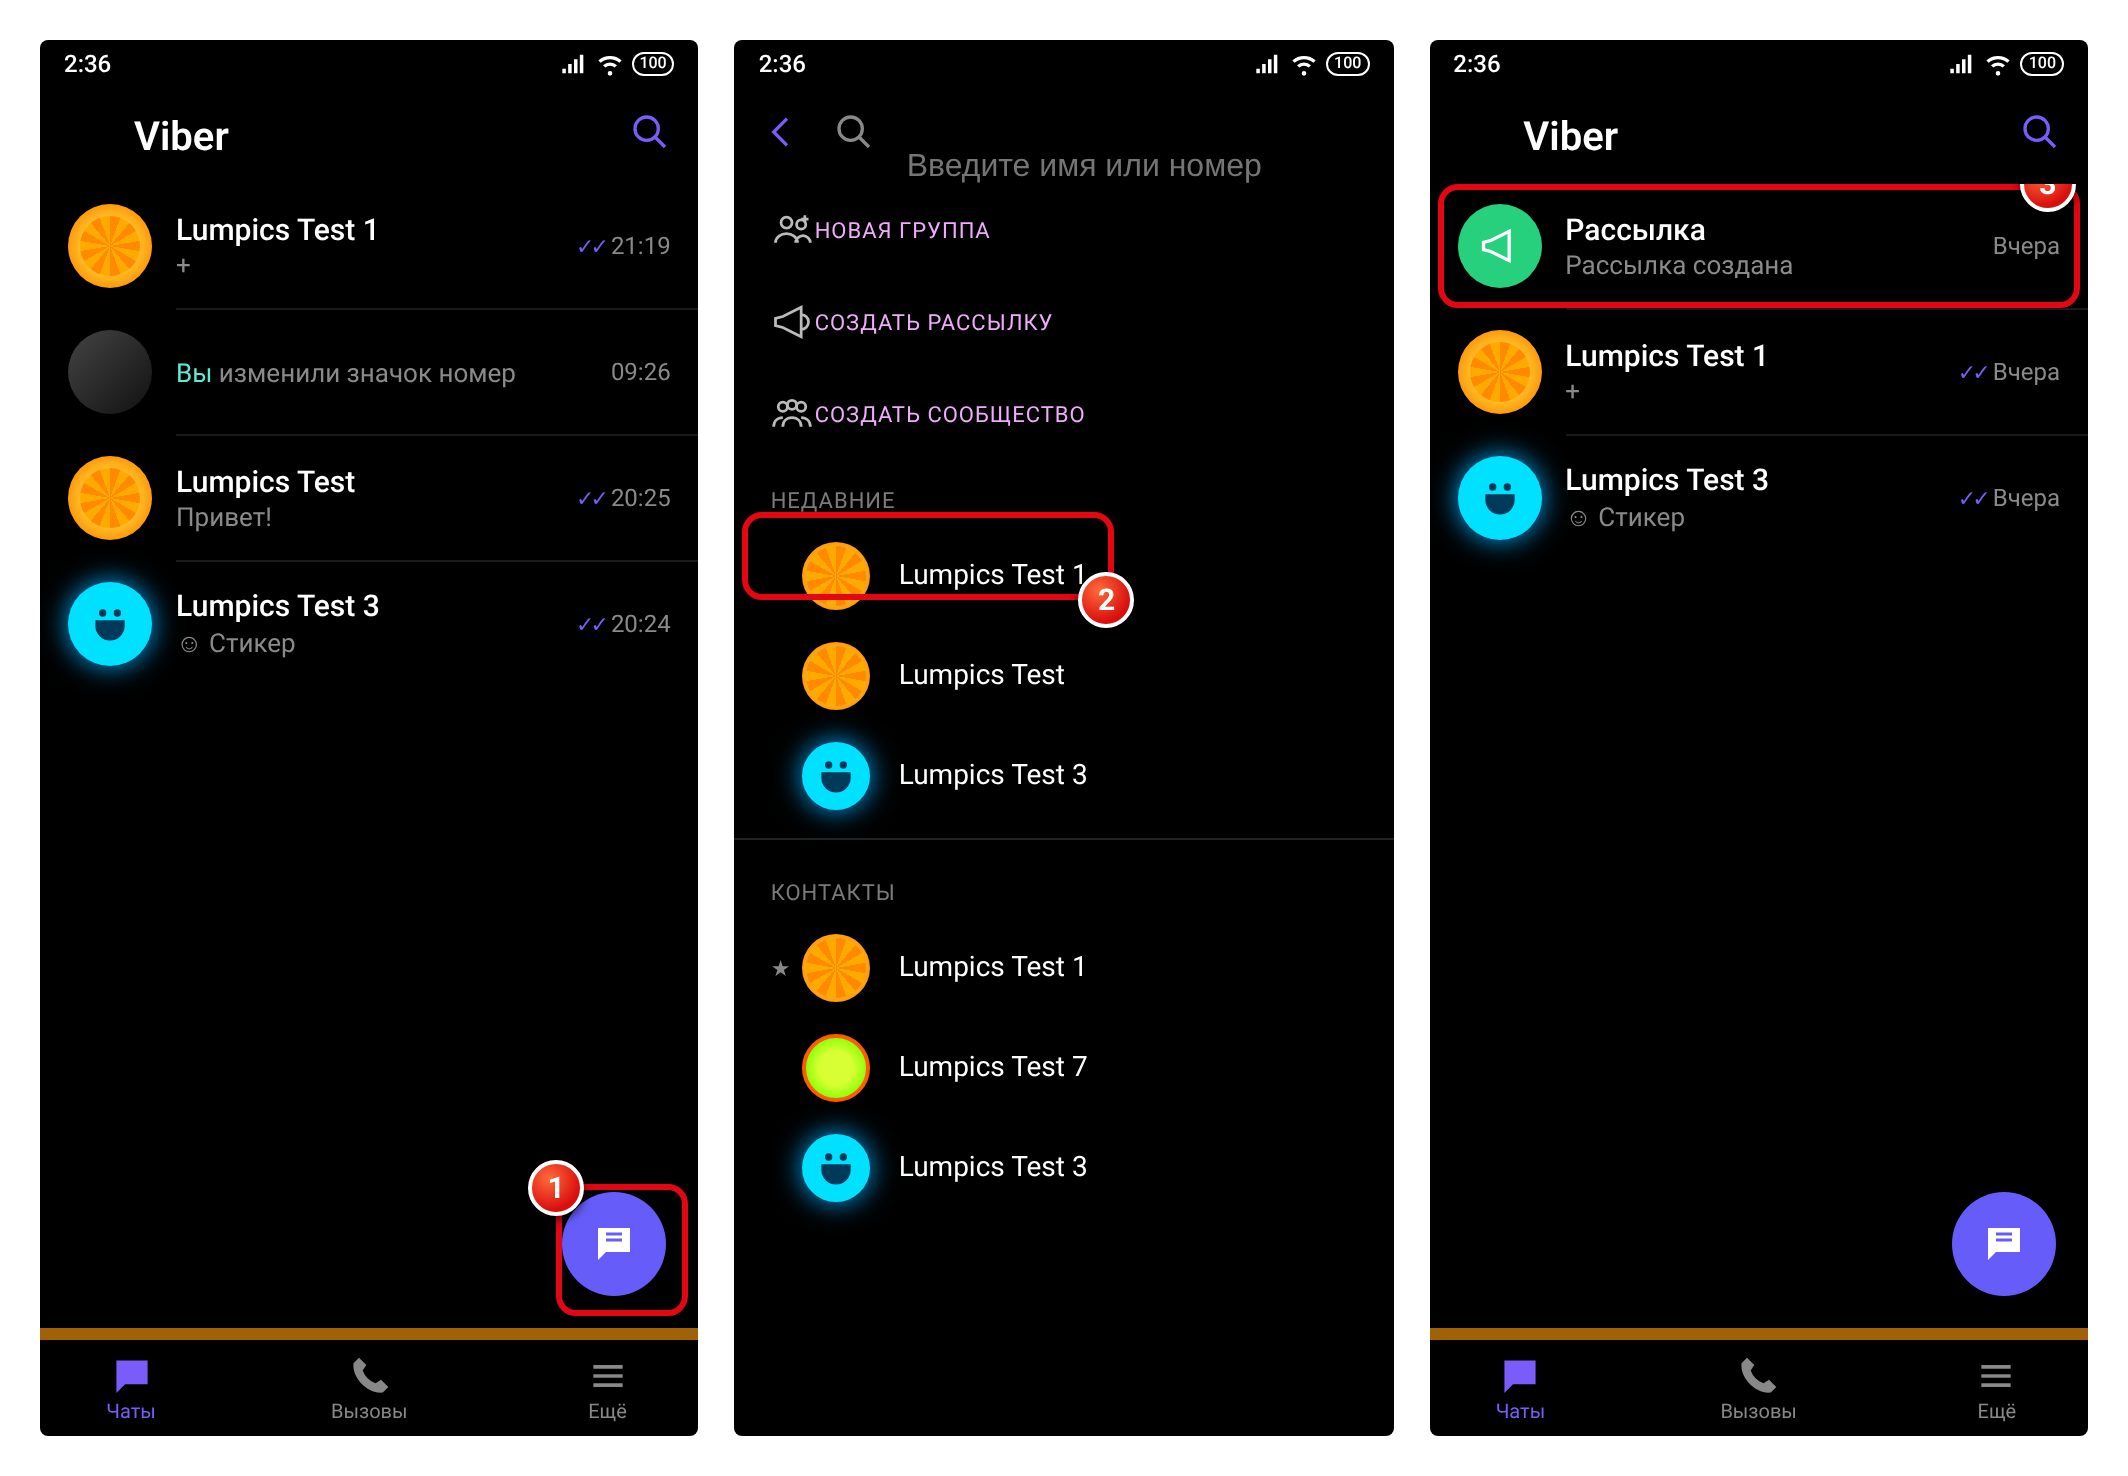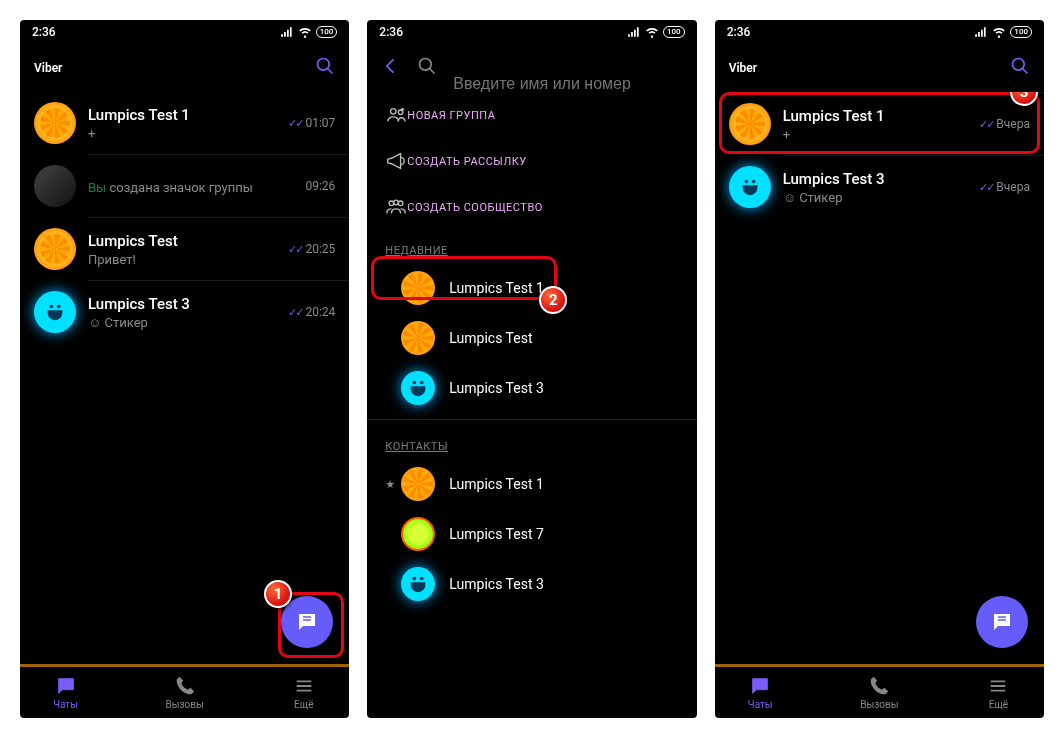--- a/index.html
+++ b/index.html
@@ -37,21 +37,21 @@
     border: 1px solid #fff; border-radius: 6px;
     font-size: 8px; padding: 0 3px; line-height: 10px;
   }
   .appbar {
     height: 48px;
     display: flex;
     align-items: center;
     padding: 0 14px;
     gap: 16px;
   }
-  .app-title { font-size: 12px; font-weight: 600; flex: 1; }
+  .app-title { font-size: 20px; font-weight: 600; flex: 1; margin-left: 33px; }
   .search-ico svg { width: 20px; height: 20px; }
   .arrow-back svg { width: 20px; height: 20px; stroke: #7A5CFA; }
   .search-ph { color: #8a8a8a; font-size: 16px; flex: 1; }
   .body { flex: 1; overflow: hidden; position: relative; }
   .chat-row {
     display: flex; align-items: center;
     padding: 10px 14px; gap: 12px; position: relative;
   }
   .avatar {
     width: 42px; height: 42px; border-radius: 50%;
@@ -62,46 +62,46 @@
   .av-orange::after { content:""; width:30px;height:30px;border-radius:50%;
     background: repeating-conic-gradient(#ff8a00 0 20deg, #ffaa00 20deg 40deg); }
   .av-lime { background: radial-gradient(circle at 50% 50%, #d8ff33 40%, #7aff00 80%); border:2px solid #ff5c00; }
   .av-cyan { background: #00e0ff; box-shadow: 0 0 14px #00aaff; }
   .av-cyan svg { width:22px;height:22px; }
   .av-group { background: linear-gradient(135deg,#444,#111); }
   .av-broadcast { background: #26d07c; }
   .chat-text { flex: 1; min-width: 0; }
   .chat-name { font-size: 15px; font-weight: 500; }
   .chat-sub { font-size: 13px; color: #8a8a8a; margin-top: 2px; white-space: nowrap; overflow:hidden; text-overflow:ellipsis;}
-  .chat-sub .you { color: #15803d; }
+  .chat-sub .you { color: #5eead4; }
   .chat-meta { text-align: right; font-size: 12px; color: #8a8a8a; display:flex; flex-direction:column; align-items:flex-end; gap:2px;}
   .seen { color: #7A5CFA; font-size: 11px; letter-spacing:-2px;}
   .divider { height: 1px; background: #1a1a1a; margin: 0 0 0 68px; }
 
   .menu-row {
     display: flex; align-items: center; padding: 12px 18px; 
     font-size: 11px; letter-spacing: 0.5px; color: #f0abfc;
   }
   .menu-row svg { width: 22px; height: 22px; stroke: #bbb; fill: none; stroke-width:1.5;}
-  .section-hdr { font-size: 11px; color: #7a7a7a; letter-spacing: 0.5px; padding: 14px 18px 6px; text-decoration: underline; }
+  .section-hdr { font-size: 11px; color: #7a7a7a; letter-spacing: 0.5px; padding: 14px 18px 6px; }
   .contact-row { display:flex; align-items:center; padding: 8px 18px; gap: 14px; font-size:14px;}
   .contact-row .avatar { width: 34px; height:34px; flex:0 0 34px; }
   .star { color:#888; font-size:11px; margin-right:-8px; width:10px;}
   .hr { height:1px; background:#222; margin: 6px 0;}
 
   .fab {
     position: absolute; right: 16px; bottom: 16px;
     width: 52px; height: 52px; border-radius: 50%;
     background: #665CFA; display:flex; align-items:center; justify-content:center;
     box-shadow: 0 4px 12px rgba(0,0,0,0.5);
   }
   .fab svg { width:24px;height:24px; }
 
   .bottombar {
-    height: 54px; display:flex; border-top:3px solid #a16207;gap:28px;
+    height: 54px; display:flex; border-top:6px solid #a16207;gap:28px;
   }
   .tab { flex:1; display:flex; flex-direction:column; align-items:center; justify-content:center; gap:2px;}
   .tab svg { width:22px;height:22px; }
   .tab span { font-size:10px; color:#888;}
   .tab.active svg { fill: #7A5CFA; stroke:#7A5CFA;}
   .tab.active span { color:#7A5CFA;}
 
   .callout {
     position: absolute; border: 3px solid #e30613; border-radius: 10px;
     pointer-events: none;
@@ -142,28 +142,28 @@
   </div>
   <div class="body">
 
     <div class="chat-row">
       <div class="avatar av-orange"></div>
       <div class="chat-text">
         <div class="chat-name">Lumpics Test 1</div>
         <div class="chat-sub">+</div>
       </div>
       <div class="chat-meta">
-        <span><span class="seen">✓✓</span> <span>01:07</span></span>
+        <span><span class="seen">✓✓</span> <span>21:19</span></span>
       </div>
     </div>
     <div class="divider"></div>
     <div class="chat-row">
       <div class="avatar av-group"></div>
       <div class="chat-text">
-        <div class="chat-sub"><span class="you">Вы</span><span> создана значок группы</span></div>
+        <div class="chat-sub"><span class="you">Вы</span><span> изменили значок номер</span></div>
       </div>
       <div class="chat-meta">
         <span>09:26</span>
       </div>
     </div>
     <div class="divider"></div>
     <div class="chat-row">
       <div class="avatar av-orange"></div>
       <div class="chat-text">
         <div class="chat-name">Lumpics Test</div>
@@ -344,20 +344,34 @@
   <div class="appbar">
     <span class="app-title">Viber</span>
     <span class="search-ico">
       <svg viewBox="0 0 24 24" fill="none" stroke="#7A5CFA" stroke-width="2">
           <circle cx="10" cy="10" r="7"></circle>
           <path d="M21 21l-6-6"></path>
         </svg>
     </span>
   </div>
   <div class="body">
+    <div class="chat-row">
+      <div class="avatar av-broadcast">
+        <svg viewBox="0 0 24 24" fill="none" stroke="#fff" stroke-width="1.8" width="22" height="22">
+            <path d="M3 10v4l4 1 10 5V4L7 9 3 10z"></path>
+          </svg>
+      </div>
+      <div class="chat-text">
+        <div class="chat-name">Рассылка</div>
+        <div class="chat-sub">Рассылка создана</div>
+      </div>
+      <div class="chat-meta">
+        <span>Вчера</span>
+      </div>
+    </div>
 
     <div class="callout" style="left:4px; top:0px; right:4px; height:62px;"></div>
     <div class="badge-num" style="right:6px; top:-14px;">3</div>
 
     <div class="divider"></div>
     <div class="chat-row">
       <div class="avatar av-orange"></div>
       <div class="chat-text">
         <div class="chat-name">Lumpics Test 1</div>
         <div class="chat-sub">+</div>

